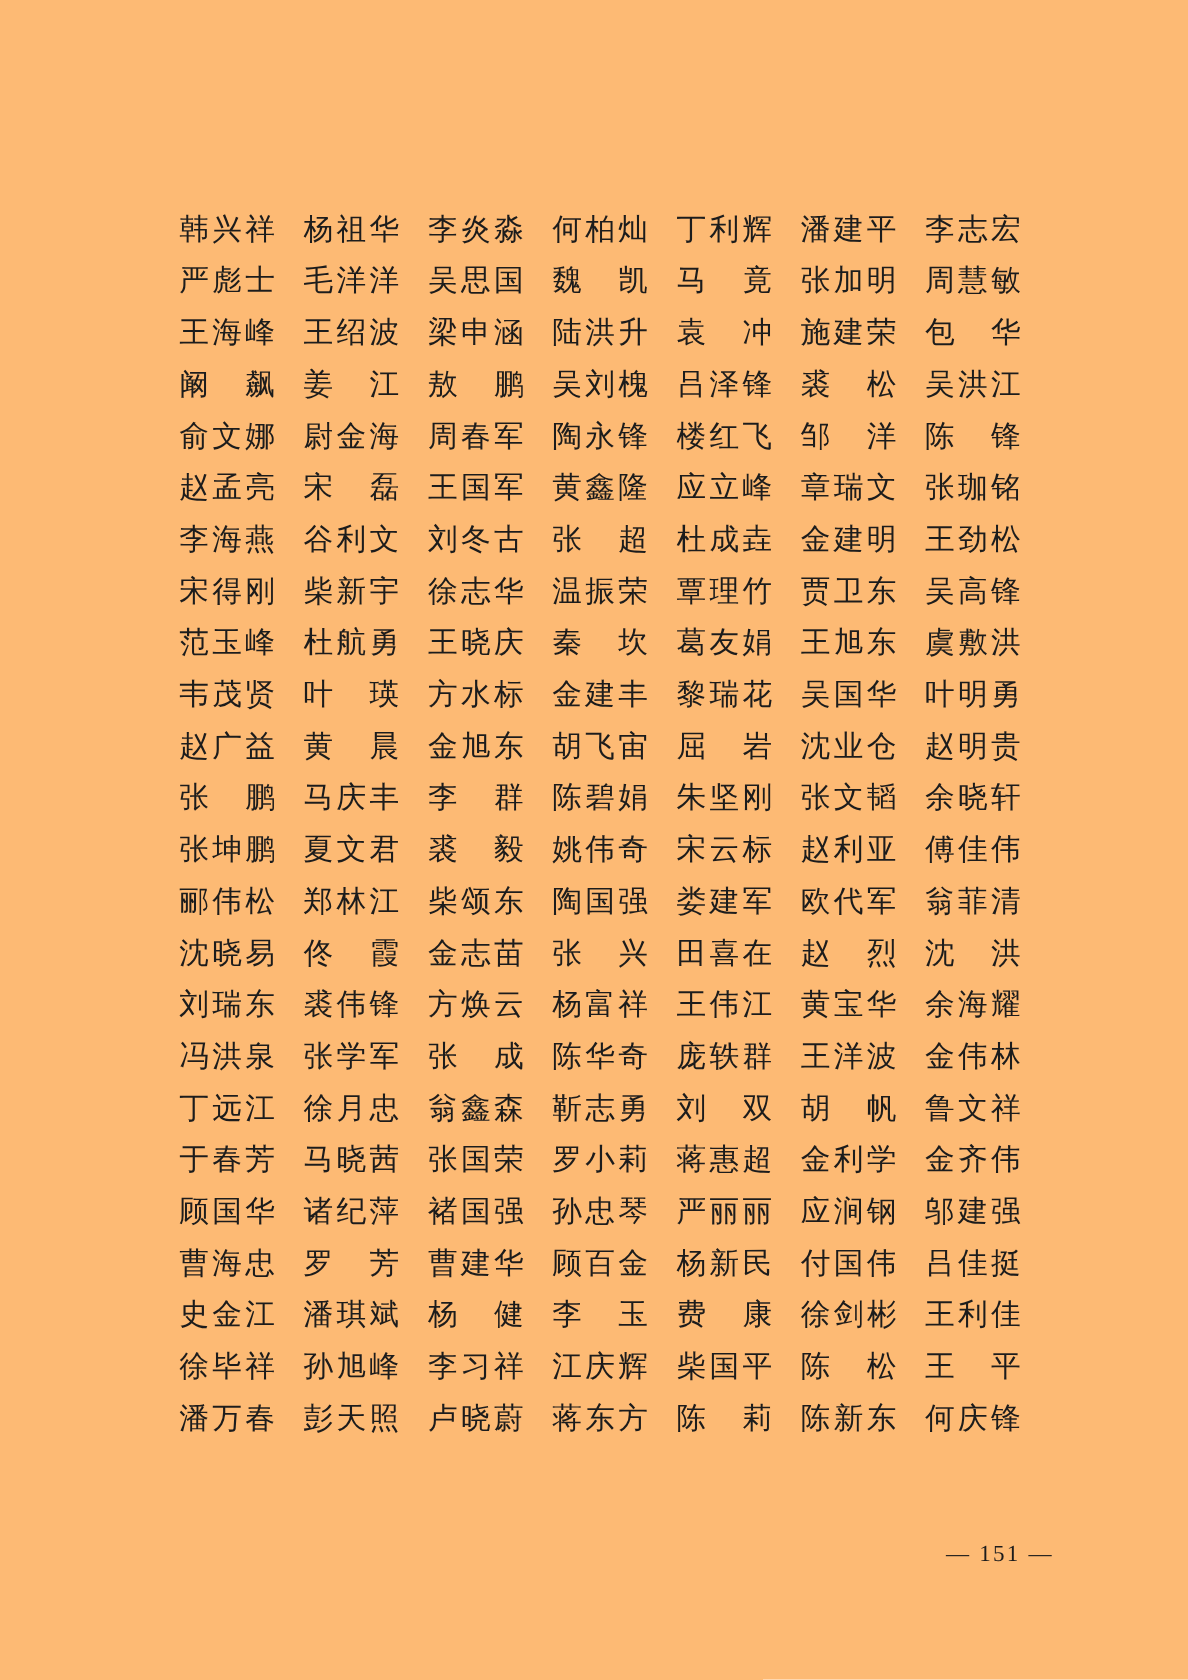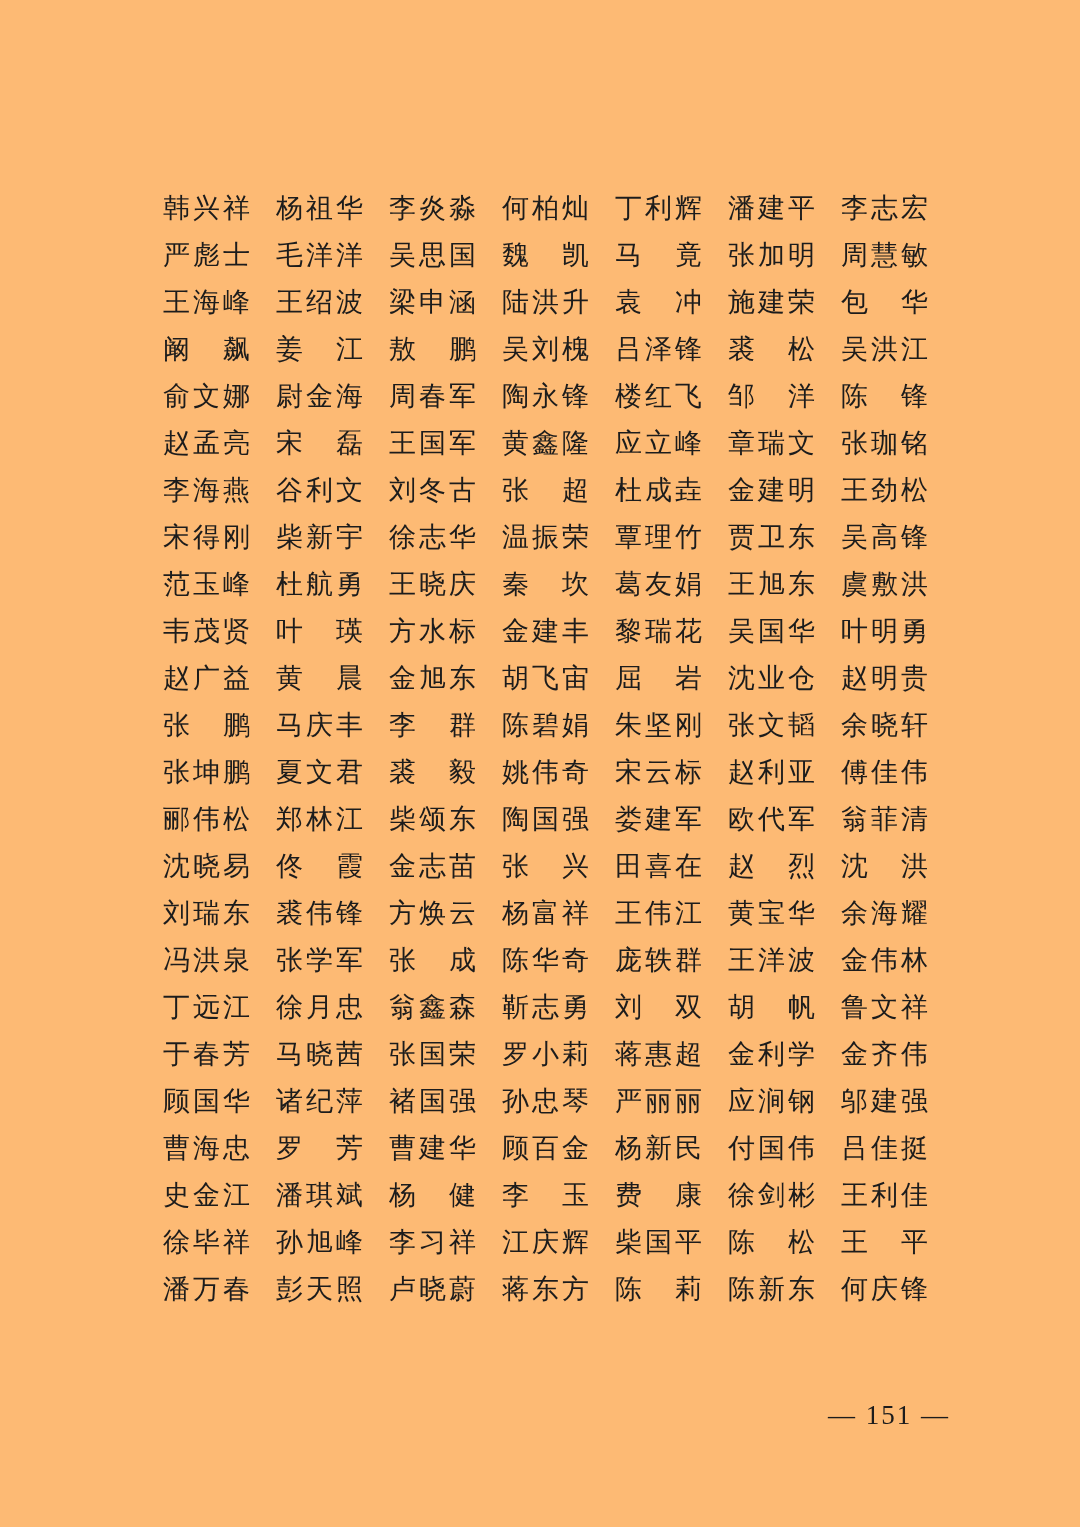--- a/index.html
+++ b/index.html
@@ -35,23 +35,23 @@
     text-align-last: justify;
     white-space: nowrap;
     overflow: hidden;
     font-weight: 400;
   }
   .page-number {
     position: absolute;
     left: 828px;
     top: 1400px;
     width: 130px;
-    font-size: 27px;
+    font-size: 21px;
     color: #1c1c1c;
-    text-align: left;
+    text-align: right;
     letter-spacing: 2px;
     white-space: nowrap;
     font-family: "Liberation Serif", "DejaVu Serif", serif;
   }
 </style>
 </head>
 <body>
 
 <div class="page">
   <div class="names-grid">

